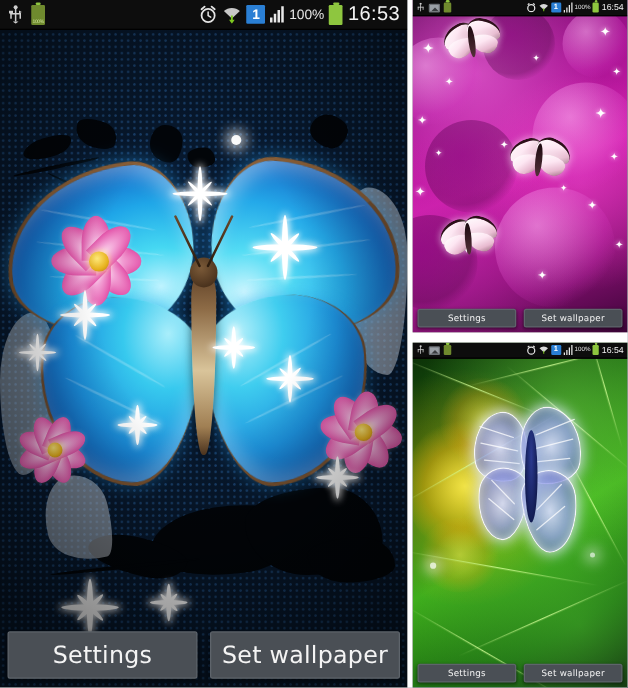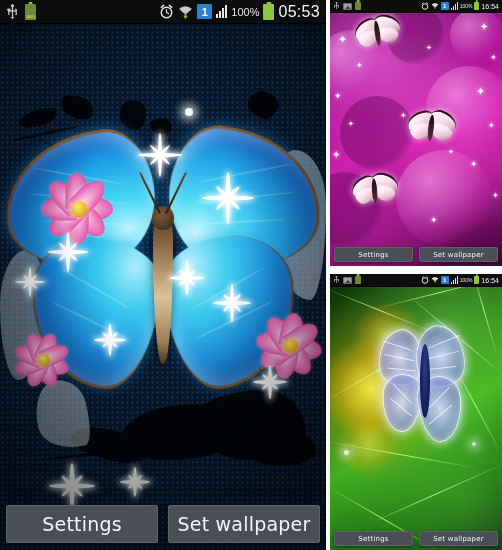--- a/index.html
+++ b/index.html
@@ -417,21 +417,21 @@
         </svg>
         <div class="notif-badge">1</div>
         <div class="bars">
             <i></i>
             <i></i>
             <i></i>
             <i></i>
           </div>
         <span class="sb-pct">100%</span>
         <div class="batt"></div>
-        <span class="sb-clock">05:53</span>
+        <span class="sb-clock">16:53</span>
       </div>
     </div>
 
     <div class="btnbar">
       <div class="wbtn">Settings</div>
       <div class="wbtn">Set wallpaper</div>
     </div>
   </div>
 
   <div class="panel mini" id="panel-purple">

